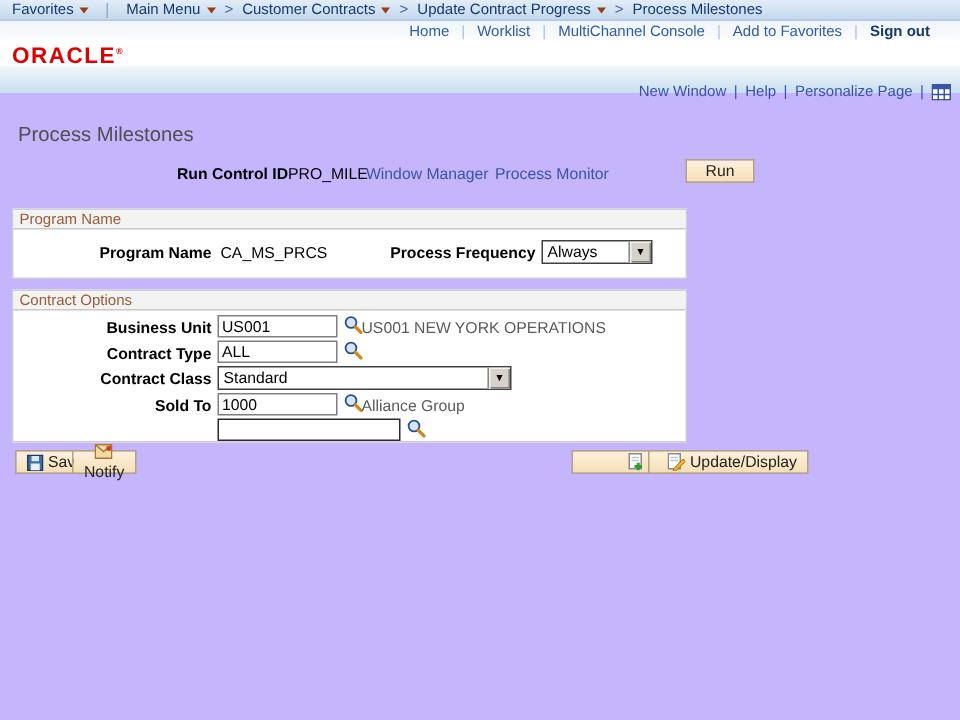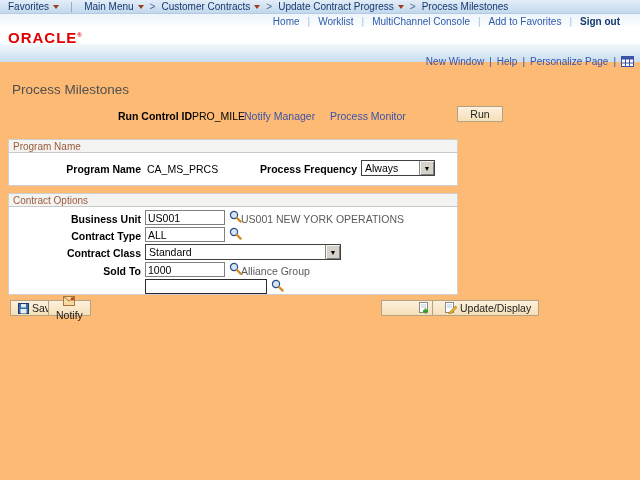--- a/index.html
+++ b/index.html
@@ -1,18 +1,18 @@
 <!DOCTYPE html>
 <html><head>
 <meta charset="utf-8">
 <style>
   * { margin:0; padding:0; box-sizing:border-box; }
   html,body { width:640px; height:480px; background:#fff; }
   body { font-family:"Liberation Sans", sans-serif; font-size:10.5px; color:#000; }
-  .screen { position:relative; width:640px; height:480px; background:#fdba74; overflow:hidden; }
+  .screen { position:relative; width:640px; height:480px; background:#c4b5fd; overflow:hidden; }
 
   
   .topbar { position:absolute; top:0; left:0; right:0; height:14px;
     background:linear-gradient(#e2edf8,#c3d8ec); border-bottom:1px solid #b2cbe3;
     display:flex; align-items:center; font-size:10px; color:#16396f; padding:0 8px; }
   .bc-item { display:inline-flex; align-items:center; cursor:pointer; white-space:nowrap; }
   .bc-arrow { width:0; height:0; border-left:3px solid transparent; border-right:3px solid transparent;
     border-top:4px solid #9a3c1c; margin-left:4px; }
   .bc-divider { width:1px; height:10px; background:#8fafd0; margin:0 12px; }
   .bc-sep { color:#4a6a96; margin:0 6px; }
@@ -154,21 +154,21 @@
           <line x1="0" y1="7" x2="13" y2="7" stroke="#3a53a8"></line>
         </svg>
     </span>
   </div>
 
   <div class="title">Process Milestones</div>
 
   <div class="runrow">
     <span class="rc-label">Run Control ID</span>
     <span class="rc-value">PRO_MILE</span>
-    <span class="rc-rm">Notify Manager</span>
+    <span class="rc-rm">Window Manager</span>
     <span class="rc-pm">Process Monitor</span>
     <button class="btn run-btn">Run</button>
   </div>
 
   <div class="groupbox gb-program">
     <div class="gb-header">Program Name</div>
     <div style="position:relative; height:33px;">
       <span class="flabel" style="top:10px;">Program Name</span>
       <span class="fvalue" style="left:138px; top:10px;">CA_MS_PRCS</span>
       <span class="flabel" style="left:218px; width:130px; top:10px;">Process Frequency</span>

